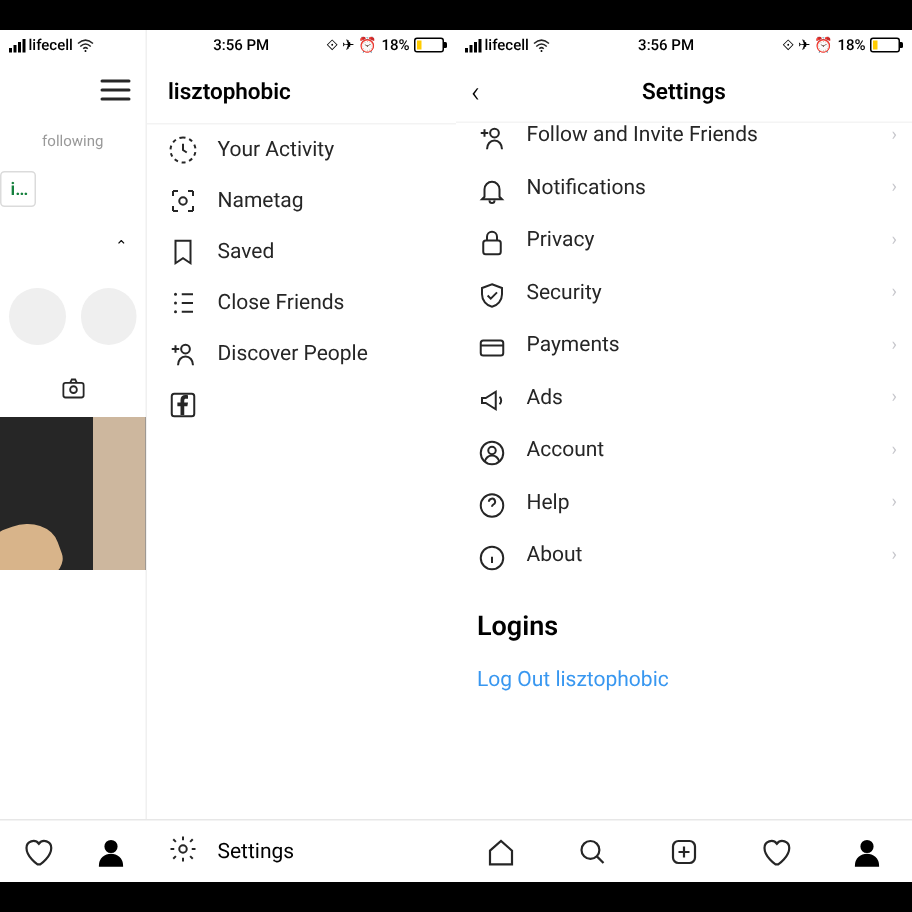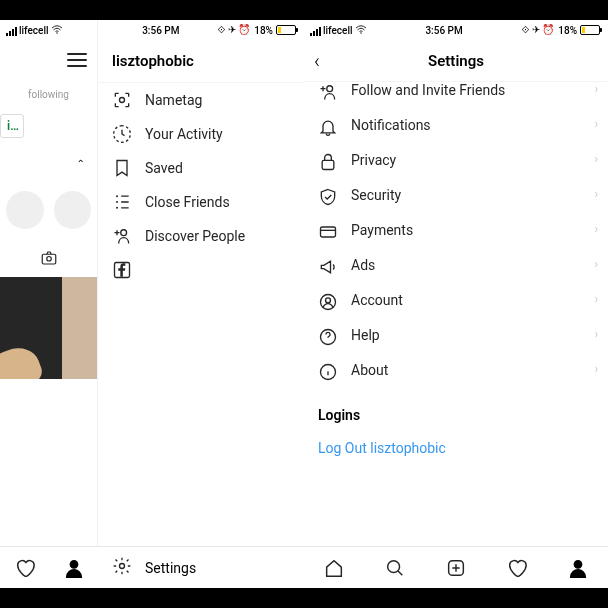--- a/index.html
+++ b/index.html
@@ -1,21 +1,21 @@
 <!DOCTYPE html>
 <html><head>
 <meta charset="utf-8">
 <style>
 *{margin:0;padding:0;box-sizing:border-box;font-family:-apple-system,BlinkMacSystemFont,"Segoe UI",Roboto,sans-serif;-webkit-font-smoothing:antialiased}
 body{background:#000;width:608px;height:608px;overflow:hidden;display:flex}
 .pane{background:#fff;height:568px;margin-top:20px;margin-bottom:20px;position:relative;overflow:hidden}
 .pane-left{width:304px;display:flex}
 .pane-right{width:304px}
 .statusbar{height:20px;display:flex;align-items:center;justify-content:space-between;padding:0 6px;font-size:10px;font-weight:500;color:#000}
-.sb-left{display:flex;gap:2px}
+.sb-left{display:flex;align-items:center;gap:2px}
 .sb-right{display:flex;align-items:center;gap:3px}
 .signal{display:flex;align-items:flex-end;gap:1px}
 .signal span{width:2px;background:#000}
 .signal span:nth-child(1){height:3px}.signal span:nth-child(2){height:5px}.signal span:nth-child(3){height:7px}.signal span:nth-child(4){height:9px}
 .wifi-icon{width:12px;height:9px}
 .battery{display:flex;align-items:center}
 .bat-body{width:20px;height:10px;border:1px solid #000;border-radius:2px;position:relative}
 .bat-fill{position:absolute;left:1px;top:1px;bottom:1px;width:18%;background:#ffcc00}
 .bat-cap{width:2px;height:4px;background:#000;border-radius:0 1px 1px 0}
 .profile-col{width:98px;border-right:1px solid #f0f0f0;display:flex;flex-direction:column;position:relative}
@@ -39,21 +39,21 @@
 .menu-list{flex:1}
 .mitem{height:34px;display:flex;align-items:center;gap:13px;padding:0 14px;font-size:14px;cursor:pointer;color:#262626}
 .mitem .ic{width:20px;height:20px;display:flex;align-items:center;justify-content:center;flex-shrink:0}
 .menu-bottom{position:absolute;bottom:0;left:98px;right:0;height:42px;border-top:1px solid #e7e7e7;display:flex;align-items:center;gap:13px;padding:0 14px;background:#fff;font-size:14px}
 .pane-right .topbar{height:42px;display:flex;align-items:center;justify-content:center;position:relative;border-bottom:1px solid #f4f4f4;font-size:15px;font-weight:600}
 .backbtn{position:absolute;left:10px;font-size:20px;font-weight:300}
 .slist{}
 .sitem{height:35px;display:flex;align-items:flex-start;gap:13px;padding:0 14px;font-size:14px;cursor:pointer;color:#262626;position:relative}
 .sitem .ic{width:20px;height:20px;display:flex;align-items:center;justify-content:center;flex-shrink:0}
 .chev{position:absolute;right:10px;color:#c7c7cc;font-size:12px}
-.logins-hdr{padding:10px 14px 8px;font-size:14px;font-weight:600}
+.logins-hdr{padding:10px 14px 8px;font-size:18px;font-weight:600}
 .link{padding:9px 14px;font-size:14px;color:#3897f0;cursor:pointer}
 .bottombar-right{position:absolute;bottom:0;left:0;right:0;height:42px;border-top:1px solid #e7e7e7;display:flex;align-items:center;justify-content:space-around;background:#fff}
 svg{stroke:#262626;fill:none;stroke-width:1.6}
 .silhouette{stroke:#000;fill:#000}
 </style>
 </head>
 <body>
 
 <div class="pane pane-left">
  <div class="profile-col">
@@ -121,34 +121,34 @@
             </div>
             <div class="bat-cap"></div>
           </div>
      </div>
    </div>
    <div class="topbar">lisztophobic</div>
    <div class="menu-list">
      <div class="mitem">
        <span class="ic">
             <svg width="20" height="20" viewBox="0 0 24 24">
+              <path d="M12 2 a10 10 0 1 0 0.01 0" stroke-dasharray="3 3"></path>
+              <path d="M12 7v5l3 2"></path>
+            </svg>
+          </span>
+       <span>Your Activity</span>
+     </div>
+     <div class="mitem">
+       <span class="ic">
+            <svg width="20" height="20" viewBox="0 0 24 24">
               <path d="M4 4h4M4 4v4M20 4h-4M20 4v4M4 20h4M4 20v-4M20 20h-4M20 20v-4"></path>
               <circle cx="12" cy="12" r="3"></circle>
             </svg>
           </span>
        <span>Nametag</span>
-     </div>
-     <div class="mitem">
-       <span class="ic">
-            <svg width="20" height="20" viewBox="0 0 24 24">
-              <path d="M12 2 a10 10 0 1 0 0.01 0" stroke-dasharray="3 3"></path>
-              <path d="M12 7v5l3 2"></path>
-            </svg>
-          </span>
-       <span>Your Activity</span>
      </div>
      <div class="mitem">
        <span class="ic">
             <svg width="20" height="20" viewBox="0 0 24 24">
               <path d="M6 3h12v18l-6-4-6 4z"></path>
             </svg>
           </span>
        <span>Saved</span>
      </div>
      <div class="mitem">

